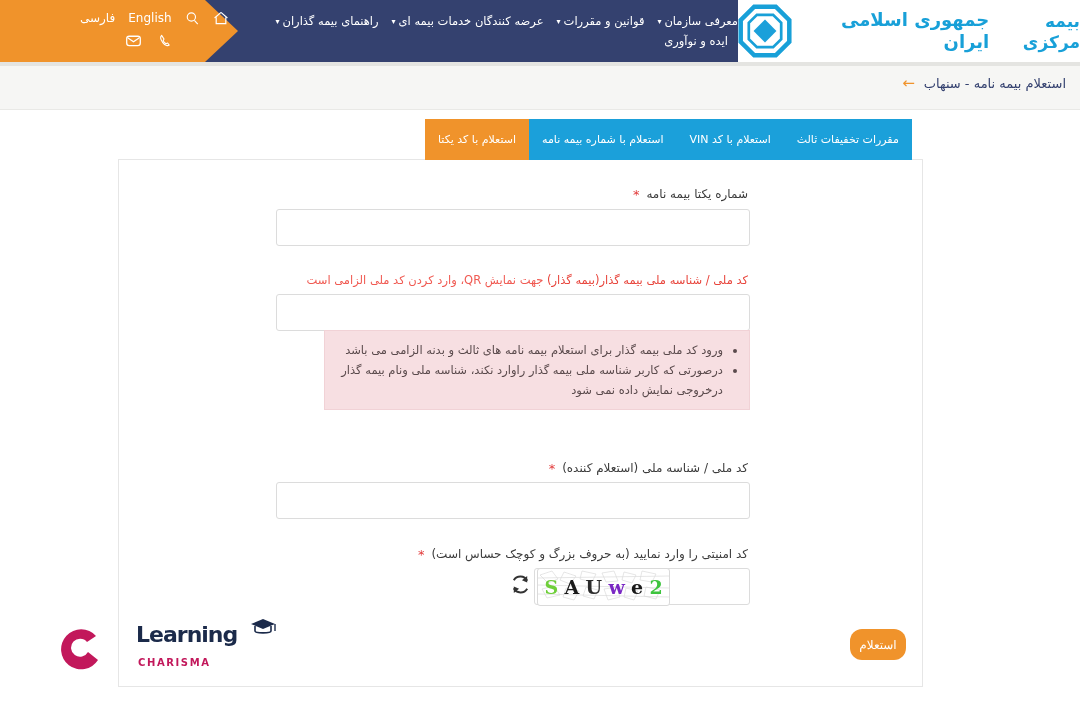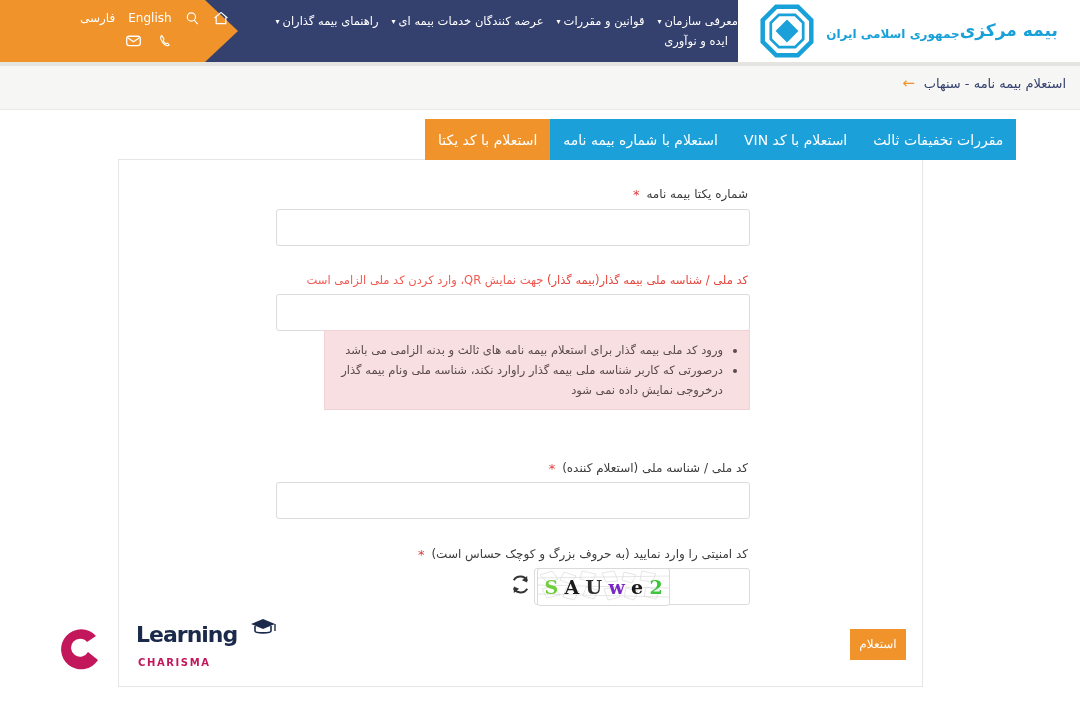--- a/index.html
+++ b/index.html
@@ -14,21 +14,21 @@
   .page{position:relative;width:1080px;height:720px;background:#fff;}
 
   
   .header{position:absolute;left:0;top:0;width:1080px;height:62px;background:#34416f;overflow:hidden;}
   .header-logo{
     position:absolute;right:0;top:0;width:342px;height:62px;background:#ffffff;
     display:flex;align-items:center;justify-content:center;gap:12px;
   }
   .logo-text{display:flex;flex-direction:row;align-items:flex-end;line-height:1.25;}
   .logo-line1{font-size:17px;font-weight:bold;color:#18a0d8;letter-spacing:-.5px;}
-  .logo-line2{font-size:12px;font-weight:bold;color:#18a0d8;letter-spacing:-.5px;}
+  .logo-line2{font-size:18px;font-weight:bold;color:#18a0d8;letter-spacing:-.5px;}
   .logo-mark{width:54px;height:54px;flex:0 0 auto;}
 
   .nav{
     position:absolute;right:342px;top:0;width:398px;height:62px;
     display:flex;flex-direction:column;align-items:flex-start;justify-content:center;
     padding:0 0 0 4px;box-sizing:border-box;
   }
   .nav-row{display:flex;align-items:center;gap:13px;white-space:nowrap;}
   .nav-row:last-child{margin-top:6px;padding-right:10px;}
   .nav-item{
@@ -62,21 +62,21 @@
     background:#fff;border:1px solid #e6e6e6;box-sizing:border-box;
   }
 
   
   .tabs{
     position:absolute;left:425px;top:119px;height:41px;display:flex;flex-direction:row;
     background:#1ba0da;
   }
   .tab{
     height:41px;display:flex;align-items:center;justify-content:center;
-    padding:0 13px;color:#fff;font-size:14px;white-space:nowrap;cursor:pointer;
+    padding:0 13px;color:#fff;font-size:11px;white-space:nowrap;cursor:pointer;
     box-sizing:border-box;
   }
   .tab.active{background:#f0932b;}
 
   
   .form{position:absolute;left:118px;top:159px;width:805px;height:528px;box-sizing:border-box;}
   .lbl{
     position:absolute;right:175px;font-size:12px;color:#3c3c3c;white-space:nowrap;
     display:flex;align-items:center;gap:7px;
   }
@@ -108,22 +108,22 @@
     position:absolute;inset:0;display:flex;align-items:center;justify-content:space-evenly;
     font-family:"DejaVu Serif","Liberation Serif",serif;
   }
   .cap-chars span{font-size:19px;font-weight:bold;}
   .refresh{
     position:absolute;left:509px;top:574px;width:22px;height:22px;cursor:pointer;color:#333;
   }
 
   .btn-submit{
     position:absolute;left:850px;top:629px;width:56px;height:31px;
-    background:#f0932b;border:0;border-radius:0;color:#fff;font-size:12px;
-    font-family:Liberation Serif, serif;cursor:pointer;
+    background:#f0932b;border:0;border-radius:12px;color:#fff;font-size:12px;
+    font-family:Liberation Sans, sans-serif;cursor:pointer;
   }
 
   
   .lc{position:absolute;left:48px;top:620px;width:190px;height:56px;}
   .lc-word{position:absolute;left:88px;top:2px;font-size:22px;font-weight:bold;color:#1b2a4a;letter-spacing:-1px;font-family:"DejaVu Sans","Liberation Sans",sans-serif;direction:ltr;}
   .lc-sub{position:absolute;left:90px;top:37px;font-size:10px;font-weight:bold;color:#c2185b;letter-spacing:1.6px;direction:ltr;}
 </style>
 </head>
 <body>
 

